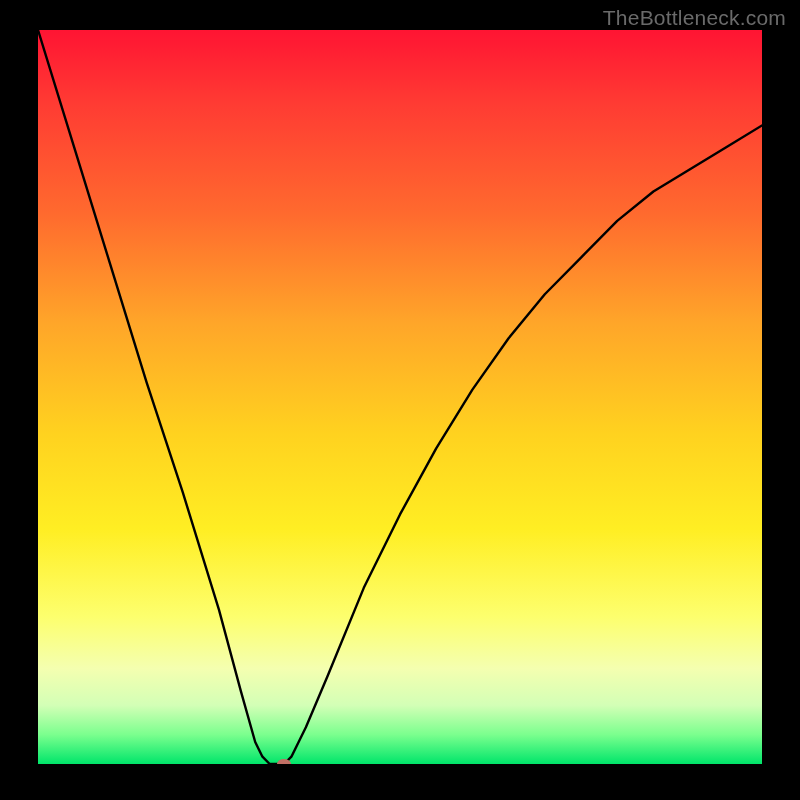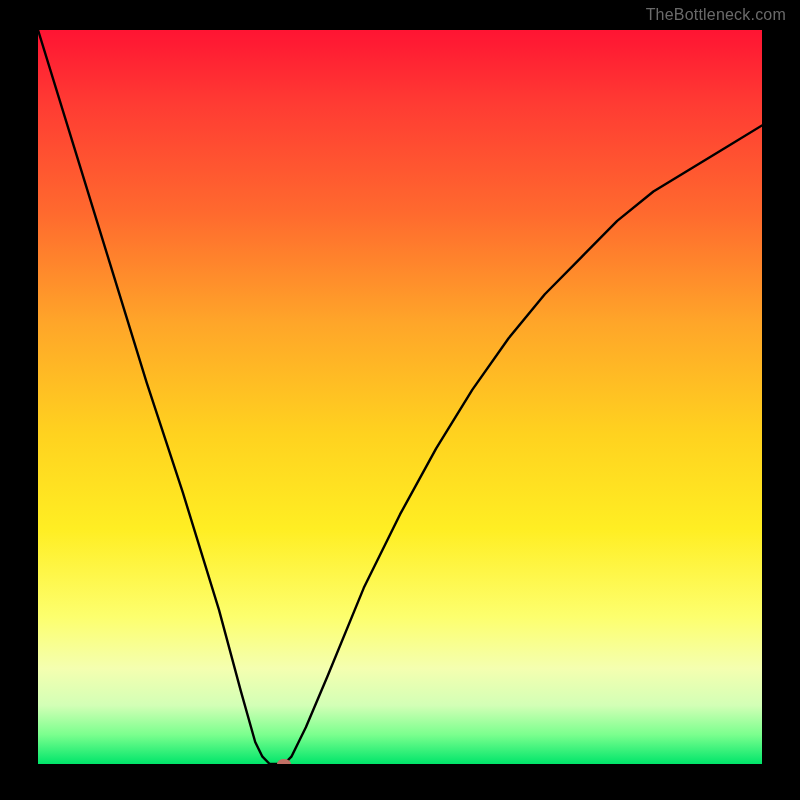--- a/index.html
+++ b/index.html
@@ -15,21 +15,21 @@
     position: relative;
     width: 800px;
     height: 800px;
     background: #000;
   }
   .watermark {
     position: absolute;
     top: 6px;
     right: 14px;
     color: #6a6a6a;
-    font-size: 16px;
+    font-size: 21px;
     font-weight: 500;
     letter-spacing: 0.2px;
     z-index: 10;
   }
   .plot-area {
     position: absolute;
     left: 38px;
     top: 30px;
     width: 724px;
     height: 734px;

